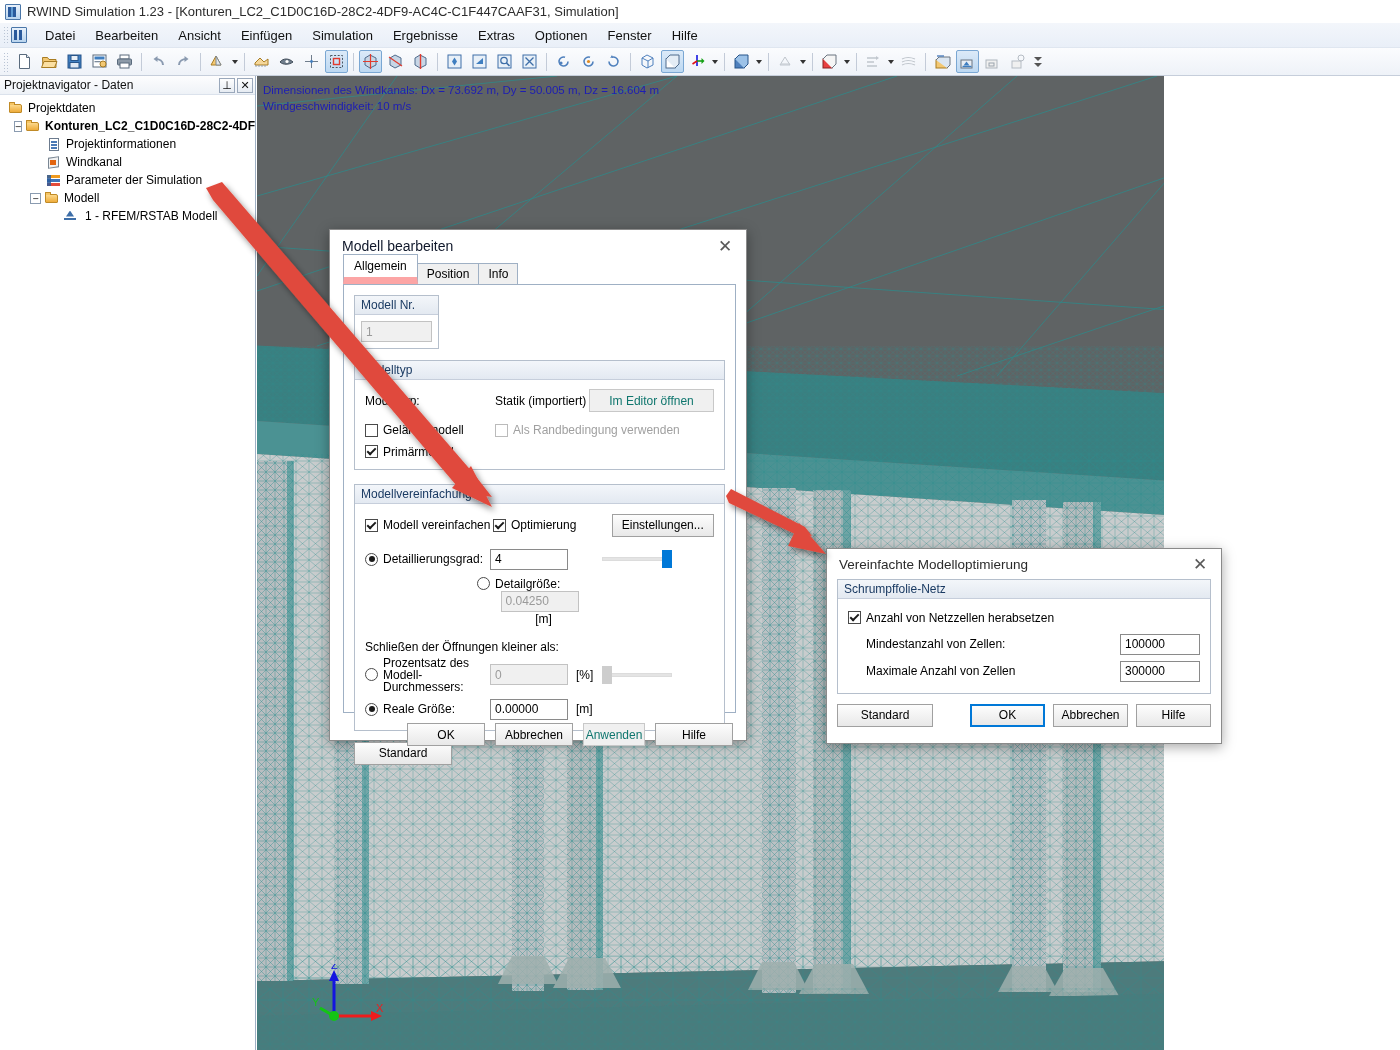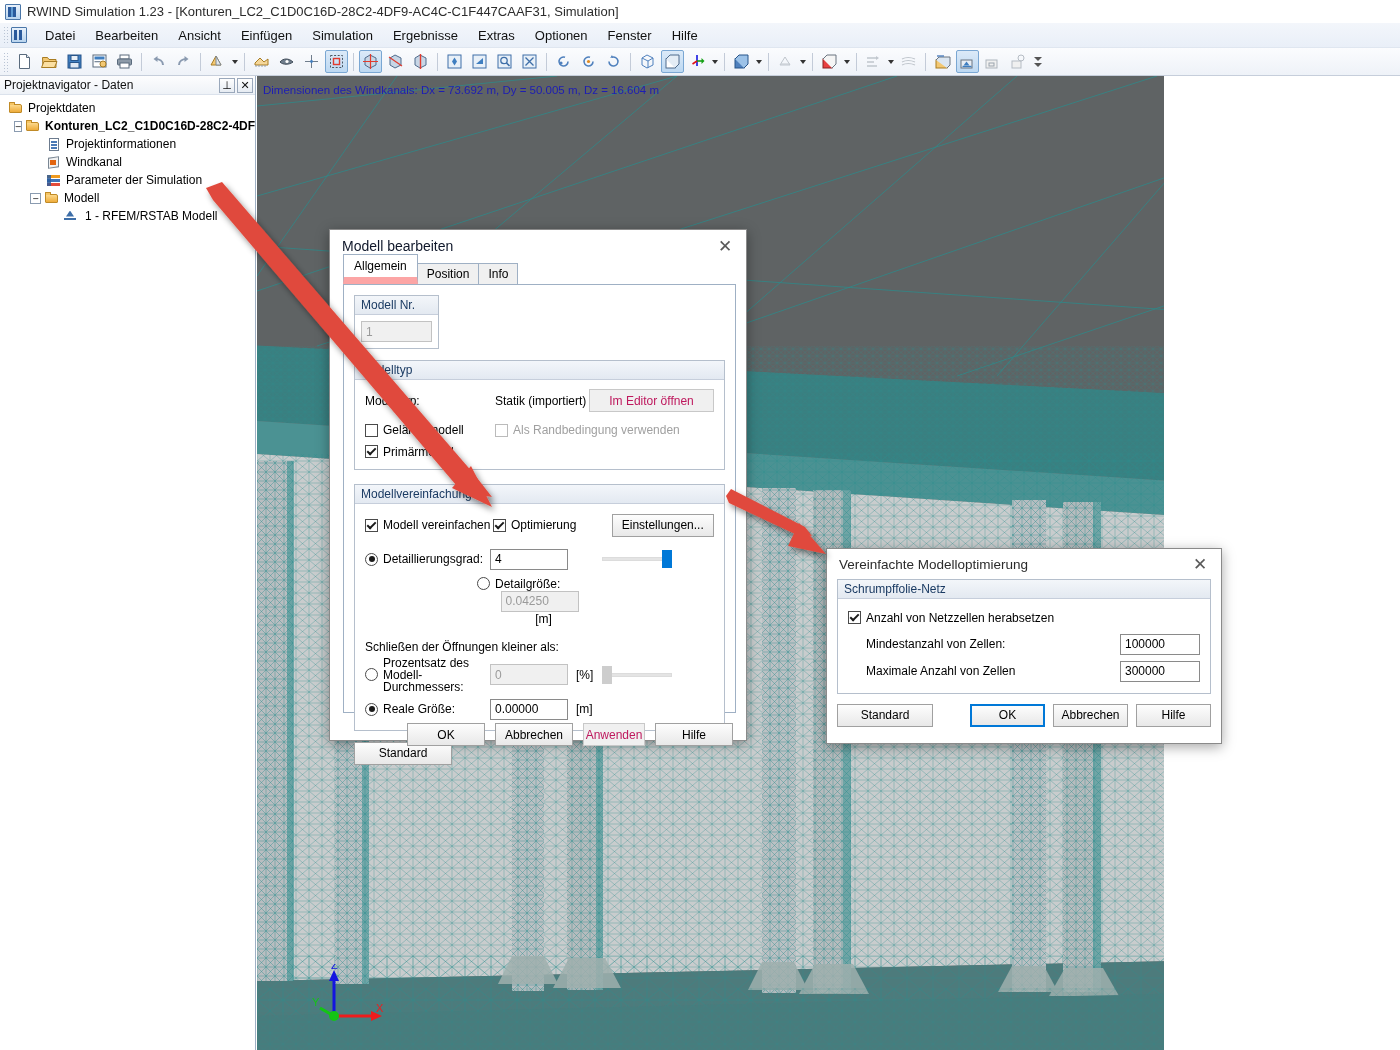--- a/index.html
+++ b/index.html
@@ -138,21 +138,21 @@
     font-family:"Liberation Sans",sans-serif;font-size:12px;color:#000;
     border:1px solid #8a8a8a;background:#fff;height:21px;box-sizing:border-box;padding:0 4px;outline:none;
   }
   input[type=text].ro{background:#f0f0f0;color:#9a9a9a;border:1px solid #c2c2c2;}
   
   .btn{
     font-family:"Liberation Sans",sans-serif;font-size:12px;color:#000;
     background:linear-gradient(#fdfdfd,#e8e8e8);border:1px solid #a0a0a0;
     height:23px;display:inline-flex;align-items:center;justify-content:center;box-sizing:border-box;cursor:default;
   }
-  .btn.disabled{color:#be185d;background:#f0f0f0;border-color:#c8c8c8;}
+  .btn.disabled{color:#0f766e;background:#f0f0f0;border-color:#c8c8c8;}
   .btn.default{border:2px solid #0078d7;}
   
   .cb{display:inline-flex;align-items:center;font-size:12px;cursor:default;}
   .cb .bx{width:13px;height:13px;border:1px solid #4a4a4a;background:#fff;margin-right:5px;
     display:inline-flex;align-items:center;justify-content:center;box-sizing:border-box;flex:none;}
   .cb.checked .bx:after{content:"";width:7px;height:3px;border-left:2px solid #1b1b1b;border-bottom:2px solid #1b1b1b;
     transform:rotate(-45deg);margin-top:-2px;}
   .cb.dim{color:#a0a0a0;}
   .cb.dim .bx{border-color:#bbb;}
   .rb{display:inline-flex;align-items:center;font-size:12px;cursor:default;}
@@ -598,20 +598,21 @@
       <path d="M1000 892 l-14 26 h60 l-14 -26 z"></path>
       <path d="M1054 894 l-16 28 h70 l-16 -28 z"></path>
     </g>
 
     <path d="M0 940 L1143 912 L1143 974 L0 974 Z" fill="#487c7d" opacity="0.9"></path>
     <rect x="0" y="912" width="1143" height="62" fill="url(#trifine)" opacity="0.4"></rect>
   </svg>
 
   <div class="vp-label">
     <div>Dimensionen des Windkanals: Dx = 73.692 m, Dy = 50.005 m, Dz = 16.604 m</div>
+    <div>Windgeschwindigkeit: 10 m/s</div>
   </div>
 
   <svg id="triad" viewBox="0 0 80 70">
     <g stroke-width="3">
       <line x1="22" y1="52" x2="22" y2="14" stroke="#1414e0"></line>
       <polygon points="22,6 17,17 27,17" fill="#1414e0"></polygon>
       <line x1="22" y1="52" x2="62" y2="52" stroke="#ee1c1c"></line>
       <polygon points="70,52 59,47 59,57" fill="#ee1c1c"></polygon>
       <line x1="22" y1="52" x2="8" y2="44" stroke="#14c414"></line>
     </g>

